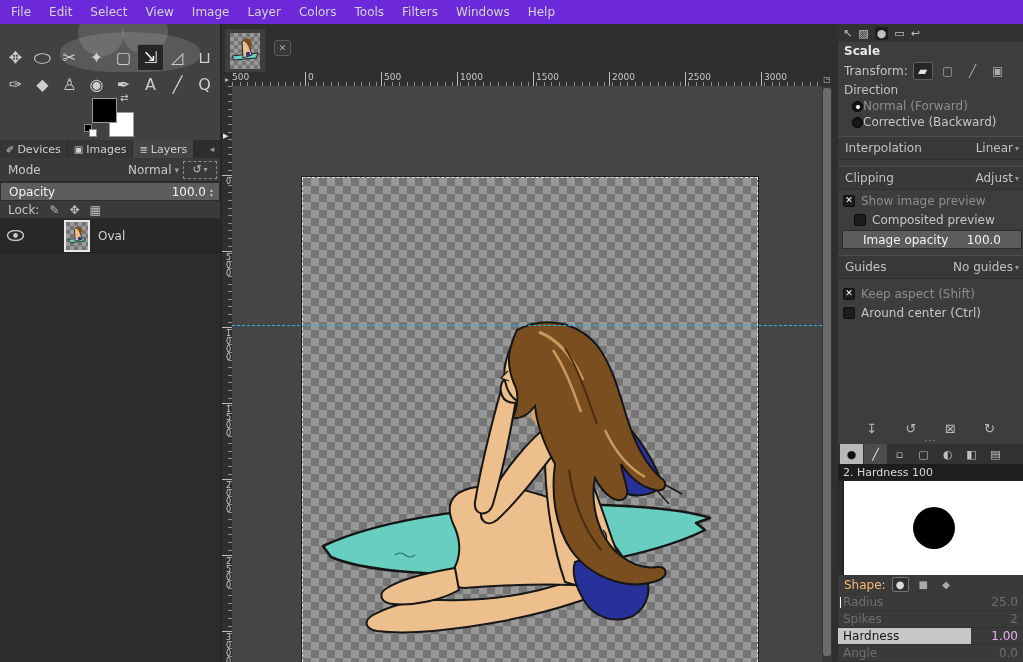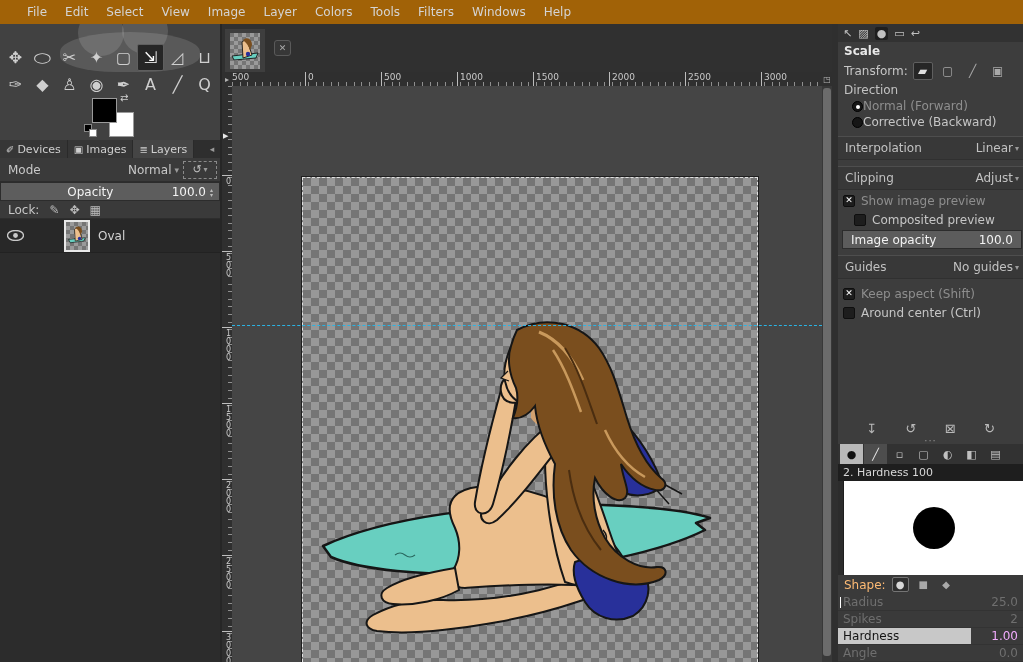--- a/index.html
+++ b/index.html
@@ -1,22 +1,22 @@
 <!DOCTYPE html>
 <html><head>
 <meta charset="utf-8">
 <style>
   * { margin:0; padding:0; box-sizing:border-box; }
   html,body { width:1023px; height:662px; overflow:hidden; background:#2c2c2c;
     font-family:"DejaVu Sans","Liberation Sans",sans-serif; font-size:12px; color:#c6c6c6;
     -webkit-font-smoothing:antialiased; }
 
   
-  .menubar { position:absolute; left:0; top:0; right:0; height:24px; background:#a16207;
-    display:flex; align-items:center; padding-left:18px; z-index:50; }
+  .menubar { position:absolute; left:0; top:0; right:0; height:24px; background:#6d28d9;
+    display:flex; align-items:center; padding-left:2px; z-index:50; }
   .menubar .mi { padding:4px 9px; color:#d4d4d4; font-size:12px; cursor:default; }
 
   
   .left-dock { position:absolute; left:0; top:24px; width:222px; bottom:0; background:#3f3f3f;
     display:flex; flex-direction:column; border-right:2px solid #262626; }
   .toolbox { position:relative; height:116px; background:#414141; overflow:hidden; }
   .wilber { position:absolute; opacity:.13; pointer-events:none; }
   .wilber.c1 { left:78px; top:-14px; width:46px; height:46px; border-radius:50%; background:#fff; }
   .wilber.c2 { left:122px; top:-16px; width:46px; height:46px; border-radius:50%; background:#fff; }
   .wilber.c3 { left:60px; top:8px; width:140px; height:40px; border-radius:50% 50% 40% 40%; background:#fff; }
@@ -45,21 +45,21 @@
   .mode-row { height:24px; background:#3a3a3a; border-bottom:1px solid #2d2d2d; display:flex; align-items:center; padding:0 3px 0 8px; }
   .mode-row .lbl { flex:1; color:#c8c8c8; }
   .mode-row .val { color:#c8c8c8; margin-right:3px; }
   .mode-row .chev { color:#9a9a9a; font-size:9px; margin-right:4px; }
   .mode-extra { width:34px; height:18px; border:1px dashed #8a8a8a; display:flex; align-items:center; justify-content:center; gap:2px; color:#c0c0c0; font-size:11px; }
   .mode-extra .chev { font-size:8px; margin:0; }
 
   .slider-row { position:relative; height:19px; background:#3a3a3a; border:1px solid #2c2c2c; overflow:hidden; }
   .slider-fill { position:absolute; left:0; top:0; bottom:0; background:#5d5d5d; }
   .slider-row .lbl,.slider-row .val { position:relative; z-index:2; }
-  .opacity-row { margin:0; display:flex; align-items:center; padding:0 2px 0 8px;text-align:center; }
+  .opacity-row { margin:0; display:flex; align-items:center; padding:0 2px 0 8px; }
   .opacity-row .lbl { flex:1; color:#f2f2f2; }
   .opacity-row .val { color:#f2f2f2; }
   .spinner { width:11px; height:16px; display:flex; flex-direction:column; align-items:center; justify-content:center; color:#bdbdbd; font-size:6px; line-height:5px; z-index:3; }
 
   .lock-row { height:18px; display:flex; align-items:center; gap:10px; padding-left:8px; background:#3a3a3a; border-bottom:1px solid #2d2d2d; }
   .lock-row .ic { color:#bdbdbd; font-size:12px; }
 
   .layer-list { flex:1; background:#2c2c2c; }
   .layer-row { height:34px; display:flex; align-items:center; background:#282828; border-bottom:1px solid #222; }
   .eye-wrap { width:30px; display:flex; justify-content:center; }
@@ -119,21 +119,21 @@
   .combo-row { margin-top:6px; height:24px; background:#383838; border-top:1px solid #4e4e4e; border-bottom:1px solid #303030;
     display:flex; align-items:center; padding:0 4px 0 7px; }
   .combo-row .lbl { flex:1; color:#c2c2c2; }
   .combo-row .val { color:#c2c2c2; margin-right:2px; }
   .chev { color:#9a9a9a; font-size:8px; }
   .cb-row { height:17px; display:flex; align-items:center; gap:6px; padding-left:5px; margin-top:2px; }
   .cb { width:12px; height:12px; background:#1d1d1d; border:1px solid #0e0e0e; border-radius:2px;
     display:flex; align-items:center; justify-content:center; color:#fff; font-size:9px; line-height:1; }
   .cb-row.indent { padding-left:16px; }
   .io-slider { position:relative; height:19px; margin:2px 1px 0 4px; border:1px solid #2c2c2c; background:#5c5c5c;
-    display:flex; align-items:center; padding:0 8px; }
+    display:flex; align-items:center; padding:0 20px; }
   .io-slider .lbl { flex:1; color:#f2f2f2; }
   .io-slider .val { color:#f2f2f2; }
   .rd-flex { flex:1; }
   .actions-row { height:18px; display:flex; align-items:center; justify-content:space-around; padding:0 14px; }
   .actions-row .ic { color:#b8b8b8; font-size:13px; }
   .grip { height:7px; display:flex; align-items:center; justify-content:center; color:#909090; font-size:10px; letter-spacing:1px; line-height:3px; }
 
   .brush-tabs { height:20px; background:#323232; display:flex; align-items:stretch; gap:1px; padding-left:2px; }
   .btab { width:23px; display:flex; align-items:center; justify-content:center; font-size:11px; color:#c0c0c0; }
   .btab.light { background:#b9b9b9; color:#111; }

